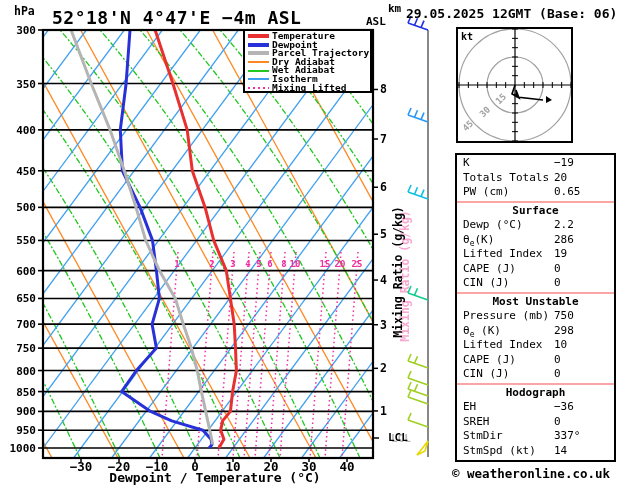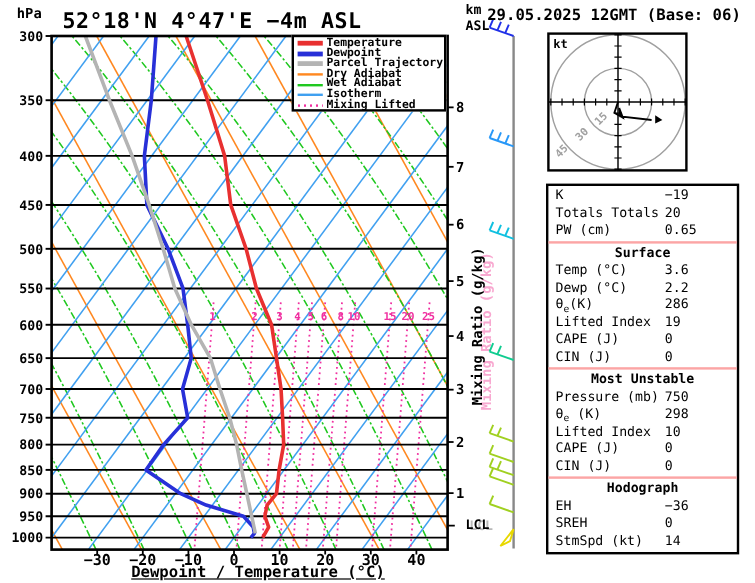--- a/index.html
+++ b/index.html
@@ -3,23 +3,23 @@
 <meta charset="utf-8">
 <style>
   html,body{margin:0;padding:0;background:#fff;}
   #canvas{position:relative;width:629px;height:486px;background:#fff;overflow:hidden;
           font-family:"DejaVu Sans Mono","Liberation Mono",monospace;color:#000;}
   .abs{position:absolute;}
   .lbl{position:absolute;white-space:nowrap;}
   #title{left:52px;top:7px;font-size:18px;font-weight:bold;letter-spacing:0.5px;}
   #hpa{left:14px;top:4px;font-size:11.5px;font-weight:bold;}
   #km{left:388px;top:2px;font-size:11px;font-weight:bold;}
-  #asl{left:388px;top:15px;font-size:11px;font-weight:bold;}
+  #asl{left:366px;top:15px;font-size:11px;font-weight:bold;}
   #date{left:406px;top:6px;font-size:13px;font-weight:bold;}
-  #xaxis-title{left:100px;top:470px;width:230px;text-align:center;font-size:13px;font-weight:bold;text-decoration:underline;}
+  #xaxis-title{left:100px;top:470px;width:230px;text-align:center;font-size:13px;font-weight:bold;}
   #footer{left:452px;top:466px;font-size:12.5px;font-weight:bold;}
   
   #legend{left:243px;top:29px;width:129px;height:64px;background:#fff;border:2px solid #000;
           box-sizing:border-box;z-index:5;padding:1px 0 12px 3px;}
   .leg-row{height:8.6px;display:flex;align-items:center;font-size:9.5px;font-weight:bold;line-height:8.6px;}
   .leg-line{width:21px;margin-right:3px;flex:none;}
   
   #stats{left:455px;top:153px;width:161px;height:309px;border:2px solid #000;box-sizing:border-box;
          background:#fff;font-size:11px;font-weight:500;}
   .sec{padding:1px 0;}
@@ -348,24 +348,20 @@
           <span class="v">20</span>
         </div>
         <div class="srow">
           <span class="k">PW (cm)</span>
           <span class="v">0.65</span>
         </div>
       </div>
       <div class="sec divided">
         <div class="sec-h">Surface</div>
         <div class="srow">
-          <span class="k">Temp (°C)</span>
-          <span class="v">3.6</span>
-        </div>
-        <div class="srow">
           <span class="k">Dewp (°C)</span>
           <span class="v">2.2</span>
         </div>
         <div class="srow">
           <span class="k">θ<sub>e</sub>(K)</span>
           <span class="v">286</span>
         </div>
         <div class="srow">
           <span class="k">Lifted Index</span>
           <span class="v">19</span>
@@ -406,19 +402,24 @@
         <div class="sec-h">Hodograph</div>
         <div class="srow">
           <span class="k">EH</span>
           <span class="v">−36</span>
         </div>
         <div class="srow">
           <span class="k">SREH</span>
           <span class="v">0</span>
         </div>
         <div class="srow">
+          <span class="k">StmDir</span>
+          <span class="v">337°</span>
+        </div>
+        <div class="srow">
           <span class="k">StmSpd (kt)</span>
           <span class="v">14</span>
         </div>
       </div>
     </div>
 
+  <div id="footer" class="lbl">© weatheronline.co.uk</div>
 </div>
 
 </body></html>

